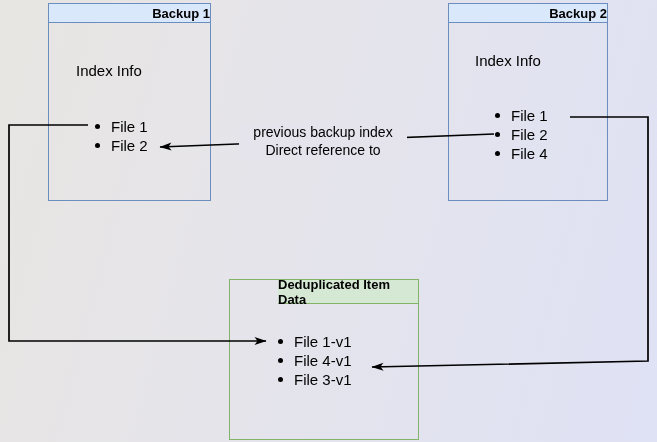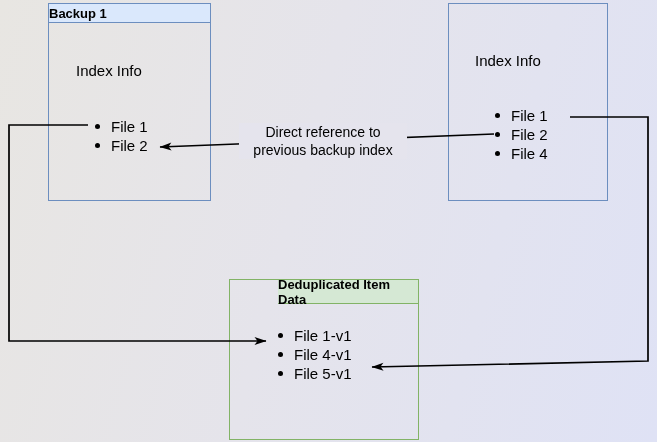--- a/index.html
+++ b/index.html
@@ -19,21 +19,21 @@
     box-sizing: border-box;
     border-style: solid;
     border-width: 1.5px;
     z-index: 1;
   }
   .box .header {
     box-sizing: border-box;
     width: 100%;
     display: flex;
     align-items: center;
-    justify-content: flex-start;
+    justify-content: flex-end;
     font-weight: bold;
     font-size: 13px;
     border-bottom: 1.5px solid;
     border-color: inherit;
   }
   .box-blue  { border-color: #6c8ebf; }
   .box-blue  .header { background: #dae8fc; border-bottom-color: #6c8ebf; height: 19px; }
   .box-green { border-color: #82b366; padding-left: 48px; }
   .box-green .header { background: #d5e8d4; border-bottom-color: #82b366; height: 24px; }
 
@@ -46,21 +46,21 @@
     font-size: 15px;
     line-height: 18px;
     white-space: nowrap;
   }
   #backup1-box .info-text { left: 27px; top: 58px; }
   #backup2-box .info-text { left: 26px; top: 48px; }
 
   .file-list { position: absolute; }
   #backup1-box .file-list { left: 46px; top: 113px; }
   #backup2-box .file-list { left: 46px; top: 102px; }
-  #dedup-box   .file-list { left: 48px; top: 46px;  }
+  #dedup-box   .file-list { left: 48px; top: 52px;  }
 
   .file-item {
     display: flex;
     align-items: center;
     height: 19px;
     font-size: 15px;
     white-space: nowrap;
   }
   .bullet {
     width: 5px; height: 5px;
@@ -111,20 +111,23 @@
         <span>File 1</span>
       </div>
       <div class="file-item">
         <span class="bullet"></span>
         <span>File 2</span>
       </div>
     </div>
   </div>
 
   <div class="box box-blue" id="backup2-box">
+    <div class="header">
+      <span>Backup 2</span>
+    </div>
     <div class="info-text">Index Info</div>
     <div class="file-list">
       <div class="file-item">
         <span class="bullet"></span>
         <span>File 1</span>
       </div>
       <div class="file-item">
         <span class="bullet"></span>
         <span>File 2</span>
       </div>
@@ -143,34 +146,34 @@
       <div class="file-item">
         <span class="bullet"></span>
         <span>File 1-v1</span>
       </div>
       <div class="file-item">
         <span class="bullet"></span>
         <span>File 4-v1</span>
       </div>
       <div class="file-item">
         <span class="bullet"></span>
-        <span>File 5-v1</span>
+        <span>File 3-v1</span>
       </div>
     </div>
   </div>
 
   <svg id="arrow-layer" width="657" height="442" viewBox="0 0 657 442">
     <defs>
       <marker id="arrowhead" markerWidth="14" markerHeight="10" refX="12.5" refY="5" orient="auto" markerUnits="userSpaceOnUse">
         <path d="M1,1 L13,5 L1,9 L4,5 Z" fill="#000"></path>
       </marker>
     </defs>
     <path class="edge" d="M494,134 L160,147" marker-end="url(#arrowhead)"></path>
     <path class="edge" d="M88,125 L9,125 L9,341 L266,341" marker-end="url(#arrowhead)"></path>
     <path class="edge" d="M570,117 L648,117 L648,361 L372,367" marker-end="url(#arrowhead)"></path>
   </svg>
 
   <div id="edge-label">
+    <div>previous backup index</div>
     <div>Direct reference to</div>
-    <div>previous backup index</div>
   </div>
 
 </div>
 
 </body></html>

